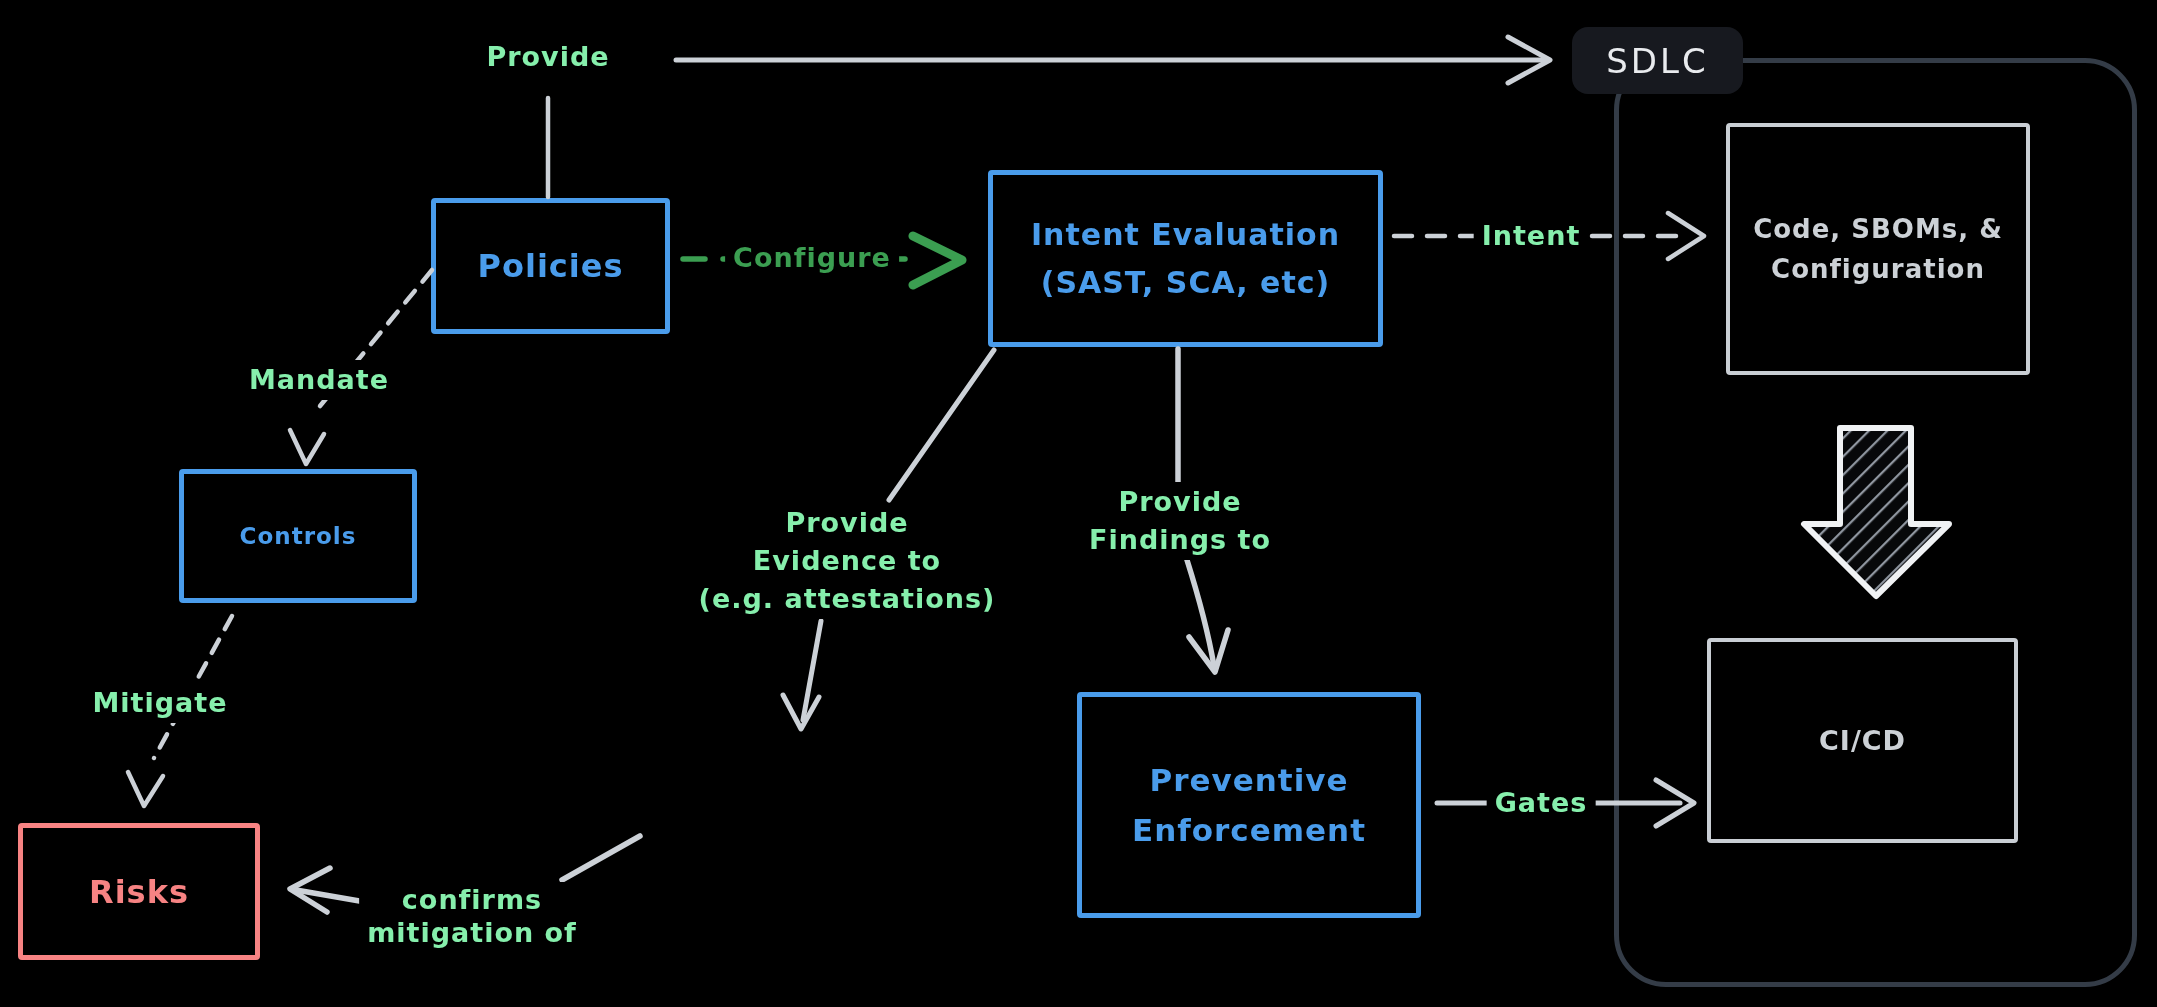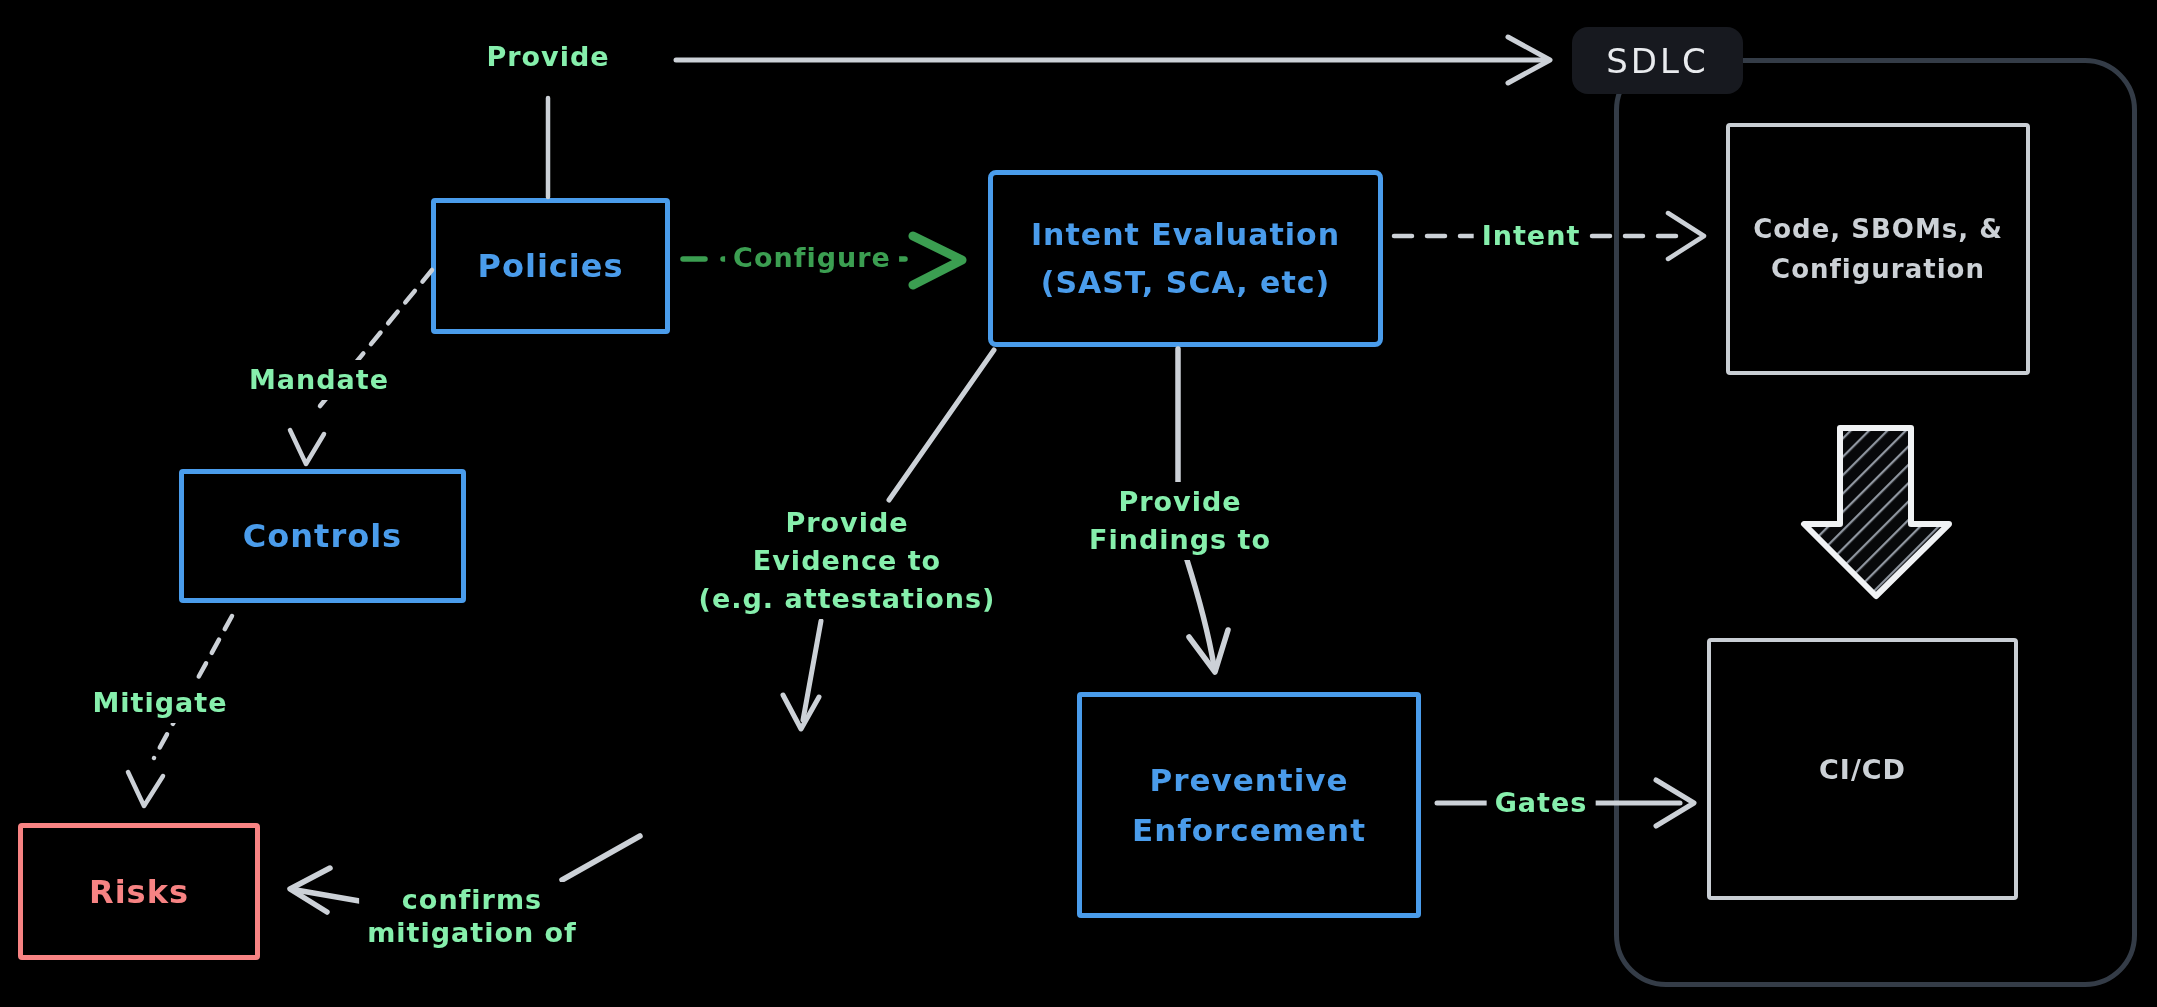--- a/index.html
+++ b/index.html
@@ -11,27 +11,27 @@
   .node{
     position:absolute;box-sizing:border-box;border-radius:4px;
     display:flex;flex-direction:column;align-items:center;justify-content:center;
     text-align:center;font-weight:700;letter-spacing:1px;background:transparent;
   }
   .node.blue{border:5px solid #4a9ceb;color:#4a9ceb;}
   .node.red{border:5px solid #f78383;color:#f78383;}
   .node.light{border:4px solid #c9ced4;color:#ccd1d6;}
   .node .l{display:block;}
   #policies   {left:431px;top:198px;width:239px;height:136px;font-size:32px;}
-  #controls   {left:179px;top:469px;width:287px;height:134px;font-size:32px;}
+  #controls   {left:179px;top:469px;width:238px;height:134px;font-size:23px;}
   #risks      {left:18px; top:823px;width:242px;height:137px;font-size:32px;}
   #audit      {left:642px;top:747px;width:302px;height:198px;font-size:32px;}
-  #intent     {left:988px;top:170px;width:395px;height:177px;font-size:30px;line-height:48px;border-radius:8px;}
+  #intent     {left:988px;top:170px;width:395px;height:177px;font-size:30px;line-height:48px;}
   #preventive {left:1077px;top:692px;width:344px;height:226px;font-size:31px;line-height:50px;}
   #code-sboms {left:1726px;top:123px;width:304px;height:252px;font-size:26px;line-height:40px;font-weight:700;}
-  #cicd       {left:1707px;top:638px;width:311px;height:262px;font-size:27px;}
+  #cicd       {left:1707px;top:638px;width:311px;height:205px;font-size:27px;}
   
   #sdlc-container{
     position:absolute;box-sizing:border-box;left:1614px;top:58px;width:523px;height:929px;
     border:5px solid #343c47;border-radius:52px;background:transparent;z-index:1;
   }
   #sdlc-pill{
     position:absolute;left:1572px;top:27px;width:171px;height:67px;z-index:2;
     background:#17191f;border-radius:16px;display:flex;align-items:center;justify-content:center;
     color:#e9ebee;font-size:34px;font-weight:400;letter-spacing:3px;
   }

